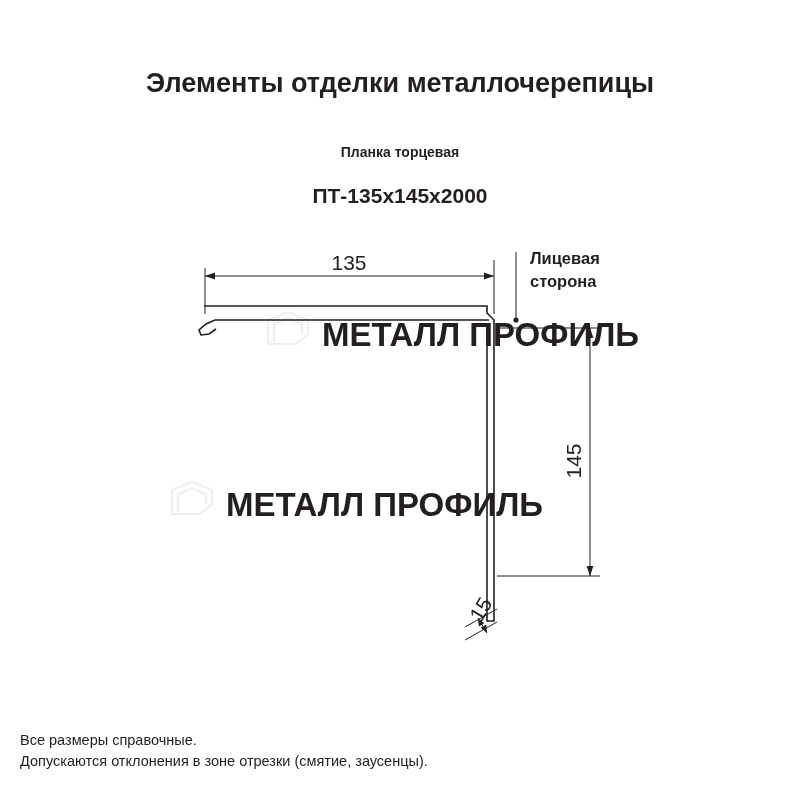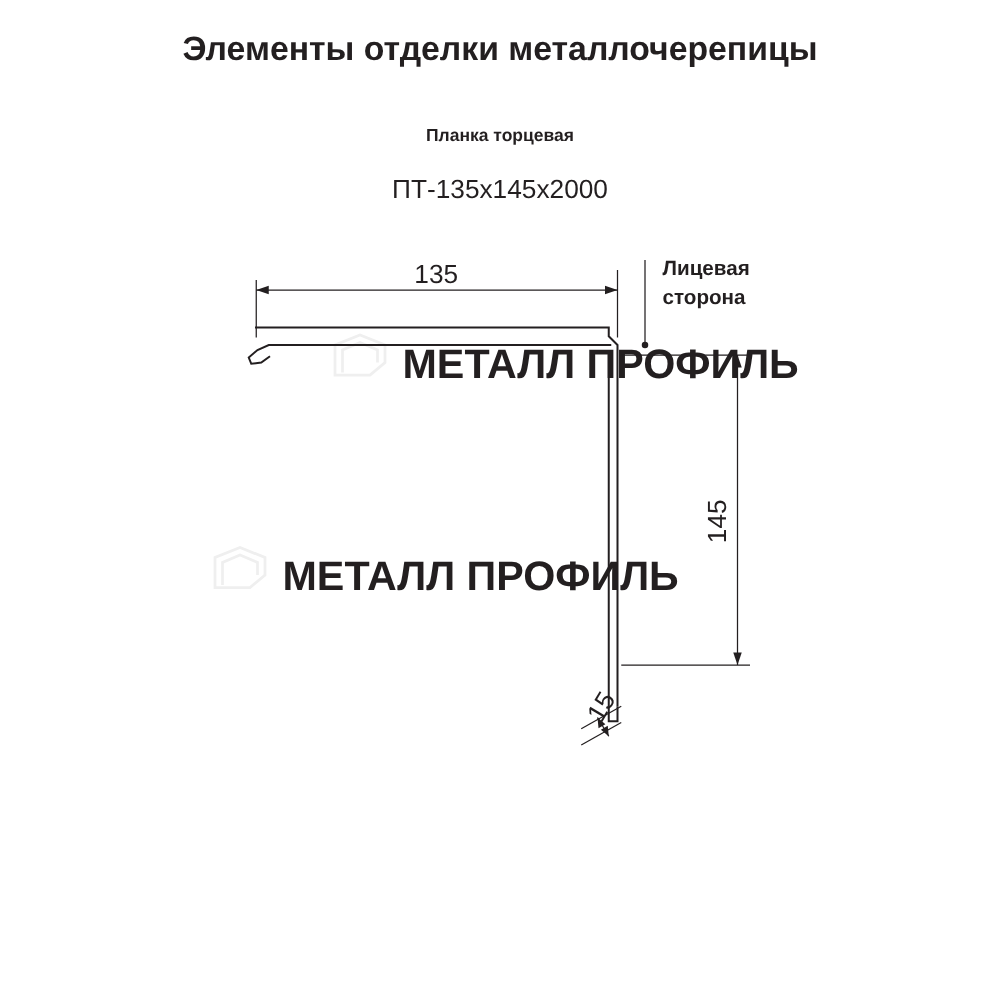--- a/index.html
+++ b/index.html
@@ -11,20 +11,21 @@
     height: 800px;
     background: #ffffff;
     font-family: "Liberation Sans", sans-serif;
     color: #231f20;
     position: relative;
     overflow: hidden;
   }
   .page {
     position: absolute;
     inset: 0;
+    margin-top: 44px;
   }
   .header-title {
     position: absolute;
     top: 24px;
     left: 0;
     width: 800px;
     text-align: center;
     font-size: 27px;
     font-weight: bold;
     letter-spacing: 0px;
@@ -38,21 +39,21 @@
     font-size: 14px;
     font-weight: bold;
   }
   .code {
     position: absolute;
     top: 140px;
     left: 0;
     width: 800px;
     text-align: center;
     font-size: 21px;
-    font-weight: normal;
+    font-weight: bold;
   }
   .drawing {
     position: absolute;
     top: 180px;
     left: 0;
     width: 736px;
     height: 480px;
   }
   .watermark-layer {
     position: absolute;
@@ -150,14 +151,18 @@
       <g stroke="#231f20" stroke-width="1" fill="none">
         <line x1="516" y1="28" x2="516" y2="96"></line>
       </g>
       <circle cx="516" cy="96" r="2.6" fill="#231f20"></circle>
       <text x="530" y="40" font-size="16.5" font-weight="bold">Лицевая</text>
       <text x="530" y="63" font-size="16.5" font-weight="bold">сторона</text>
 
     </svg>
   </div>
 
+  <div class="footer">
+    <div>Все размеры справочные.</div>
+    <div>Допускаются отклонения в зоне отрезки (смятие, заусенцы).</div>
+  </div>
 
 </div>
 
 </body></html>

